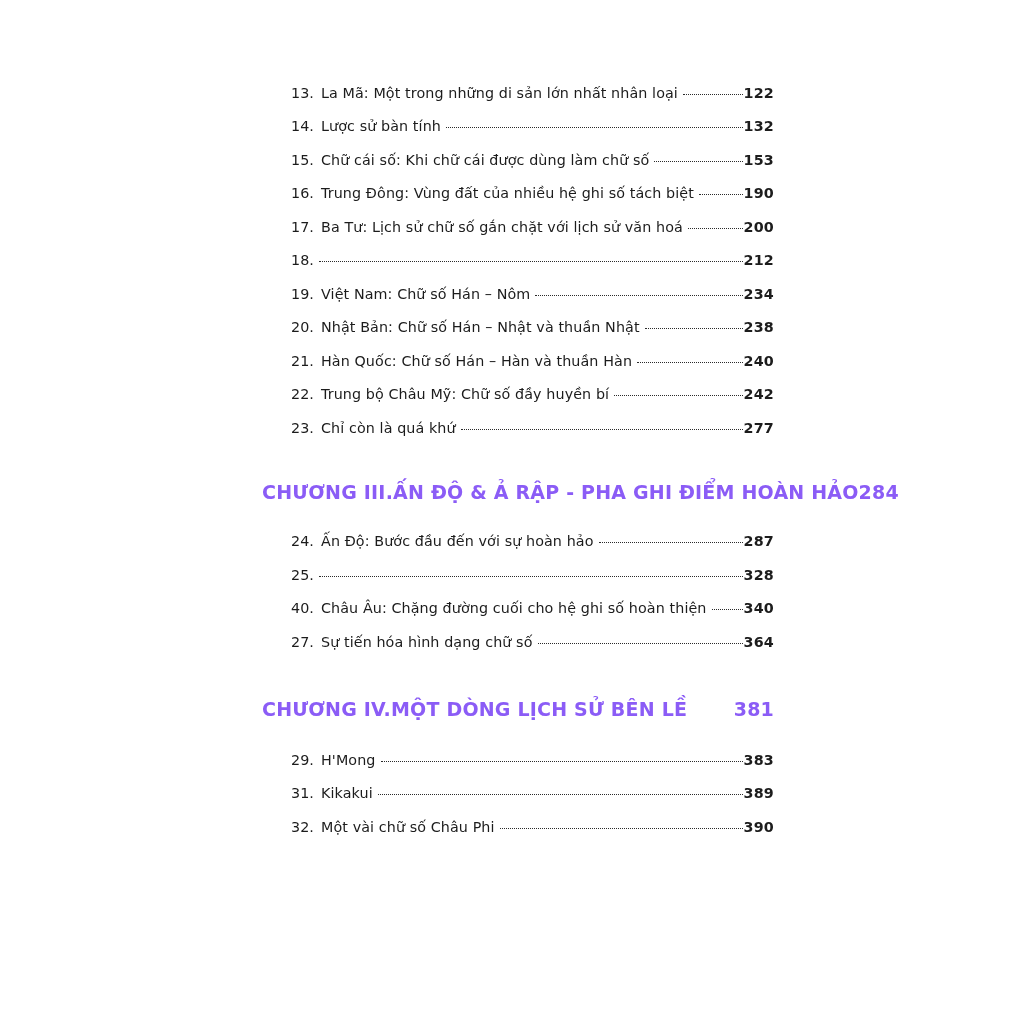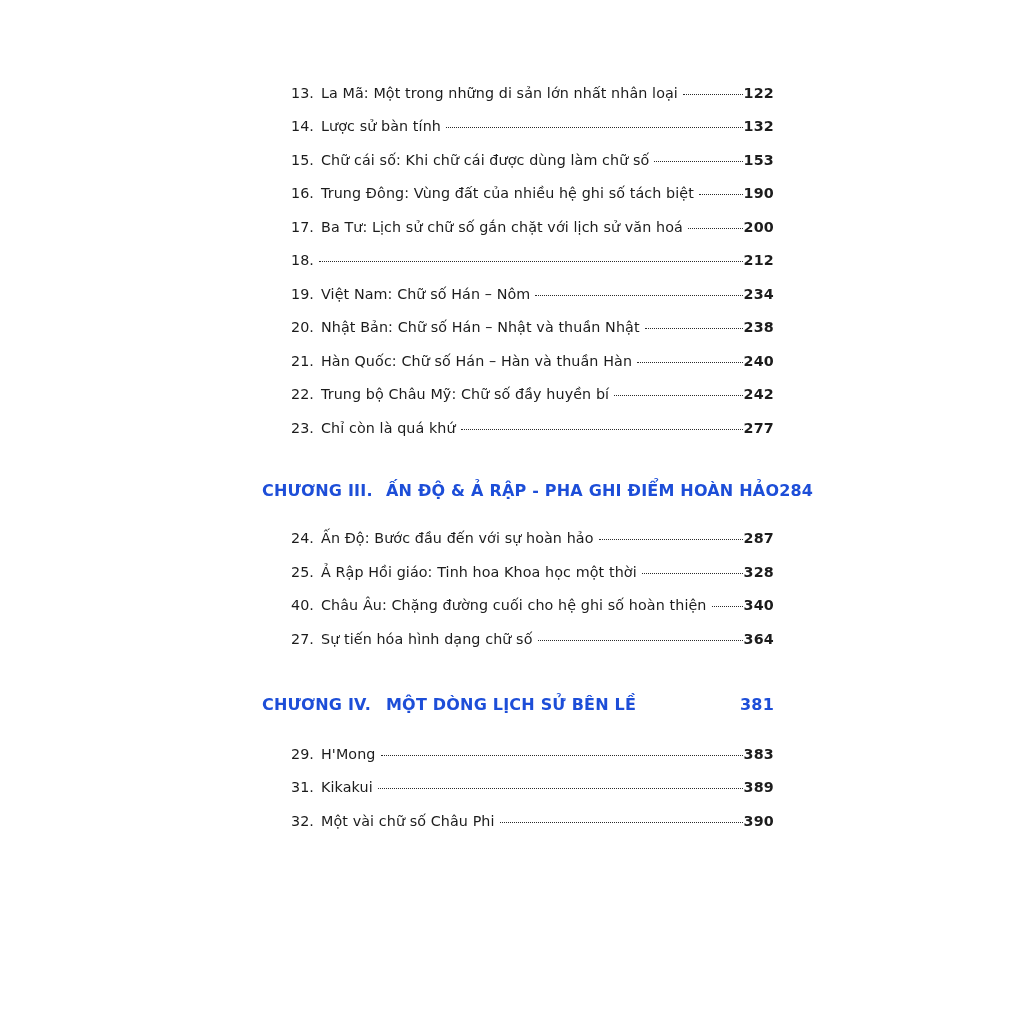--- a/index.html
+++ b/index.html
@@ -61,23 +61,23 @@
     text-align: right;
     white-space: nowrap;
     font-weight: 600;
     letter-spacing: 0.2px;
   }
 
   
   .chapter {
     display: flex;
     align-items: flex-end;
-    font-size: 16px;
+    font-size: 19px;
     font-weight: 700;
-    color: #1d4ed8;
+    color: #8b5cf6;
     letter-spacing: 0.2px;
     margin-top: 41px;
     margin-bottom: 33px;
   }
   .chapter .ch-label {
     flex: 0 0 124px;
     white-space: nowrap;
   }
   .chapter .ch-title {
     flex: 1 1 auto;
@@ -173,21 +173,20 @@
 
     <div>
       <div class="entry">
         <span class="num">24.</span>
         <span class="title">Ấn Độ: Bước đầu đến với sự hoàn hảo</span>
         <span class="dots"></span>
         <span class="page-no">287</span>
       </div>
       <div class="entry">
         <span class="num">25.</span>
-        <span class="title">Ả Rập Hồi giáo: Tinh hoa Khoa học một thời</span>
         <span class="dots"></span>
         <span class="page-no">328</span>
       </div>
       <div class="entry">
         <span class="num">40.</span>
         <span class="title">Châu Âu: Chặng đường cuối cho hệ ghi số hoàn thiện</span>
         <span class="dots"></span>
         <span class="page-no">340</span>
       </div>
       <div class="entry">

